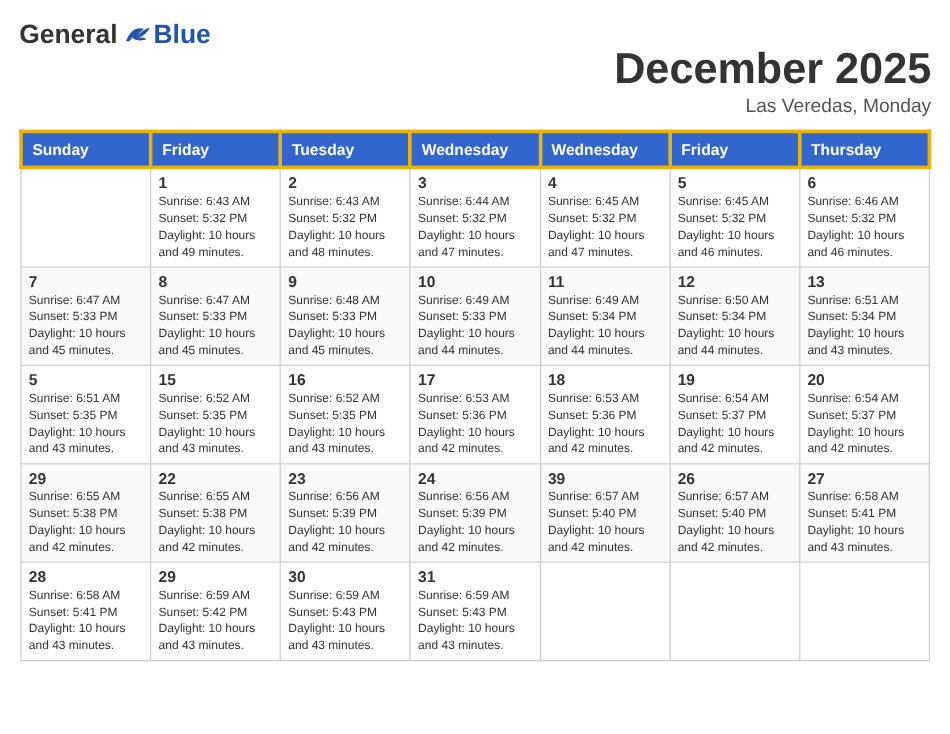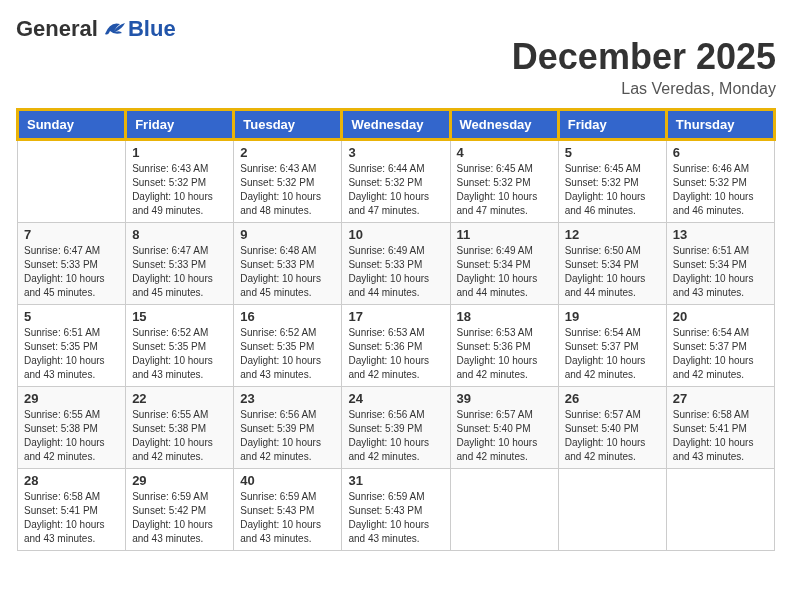--- a/index.html
+++ b/index.html
@@ -240,21 +240,21 @@
       <tr>
         <td class="row-bg-white">
           <div class="day-number">28</div>
           <div class="day-info">Sunrise: 6:58 AM<br>Sunset: 5:41 PM<br>Daylight: 10 hours and 43 minutes.</div>
         </td>
         <td class="row-bg-white">
           <div class="day-number">29</div>
           <div class="day-info">Sunrise: 6:59 AM<br>Sunset: 5:42 PM<br>Daylight: 10 hours and 43 minutes.</div>
         </td>
         <td class="row-bg-white">
-          <div class="day-number">40</div>
+          <div class="day-number">30</div>
           <div class="day-info">Sunrise: 6:59 AM<br>Sunset: 5:43 PM<br>Daylight: 10 hours and 43 minutes.</div>
         </td>
         <td class="row-bg-white">
           <div class="day-number">31</div>
           <div class="day-info">Sunrise: 6:59 AM<br>Sunset: 5:43 PM<br>Daylight: 10 hours and 43 minutes.</div>
         </td>
         <td class="row-bg-white empty"></td>
         <td class="row-bg-white empty"></td>
         <td class="row-bg-white empty"></td>
       </tr>

